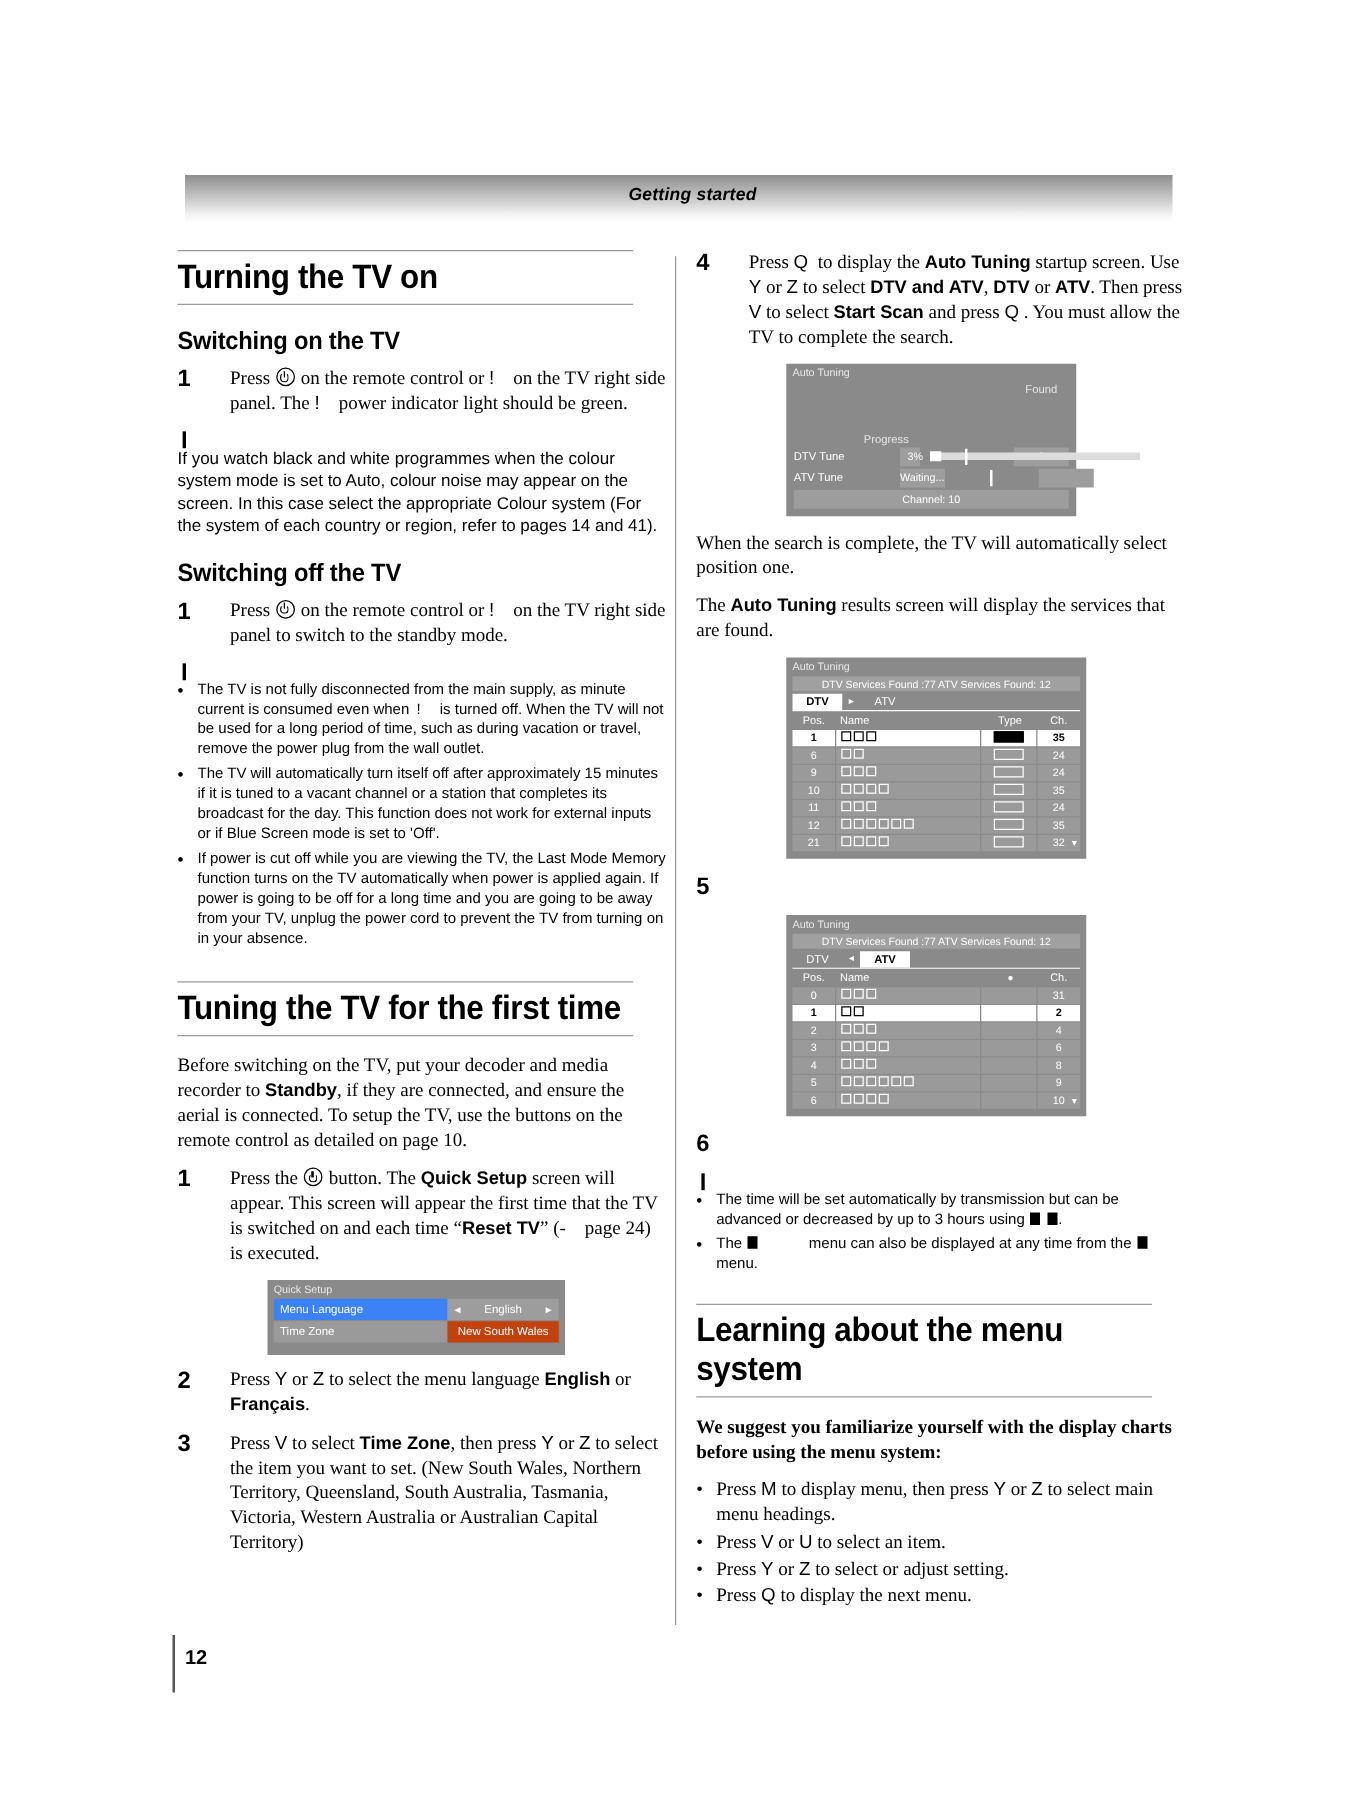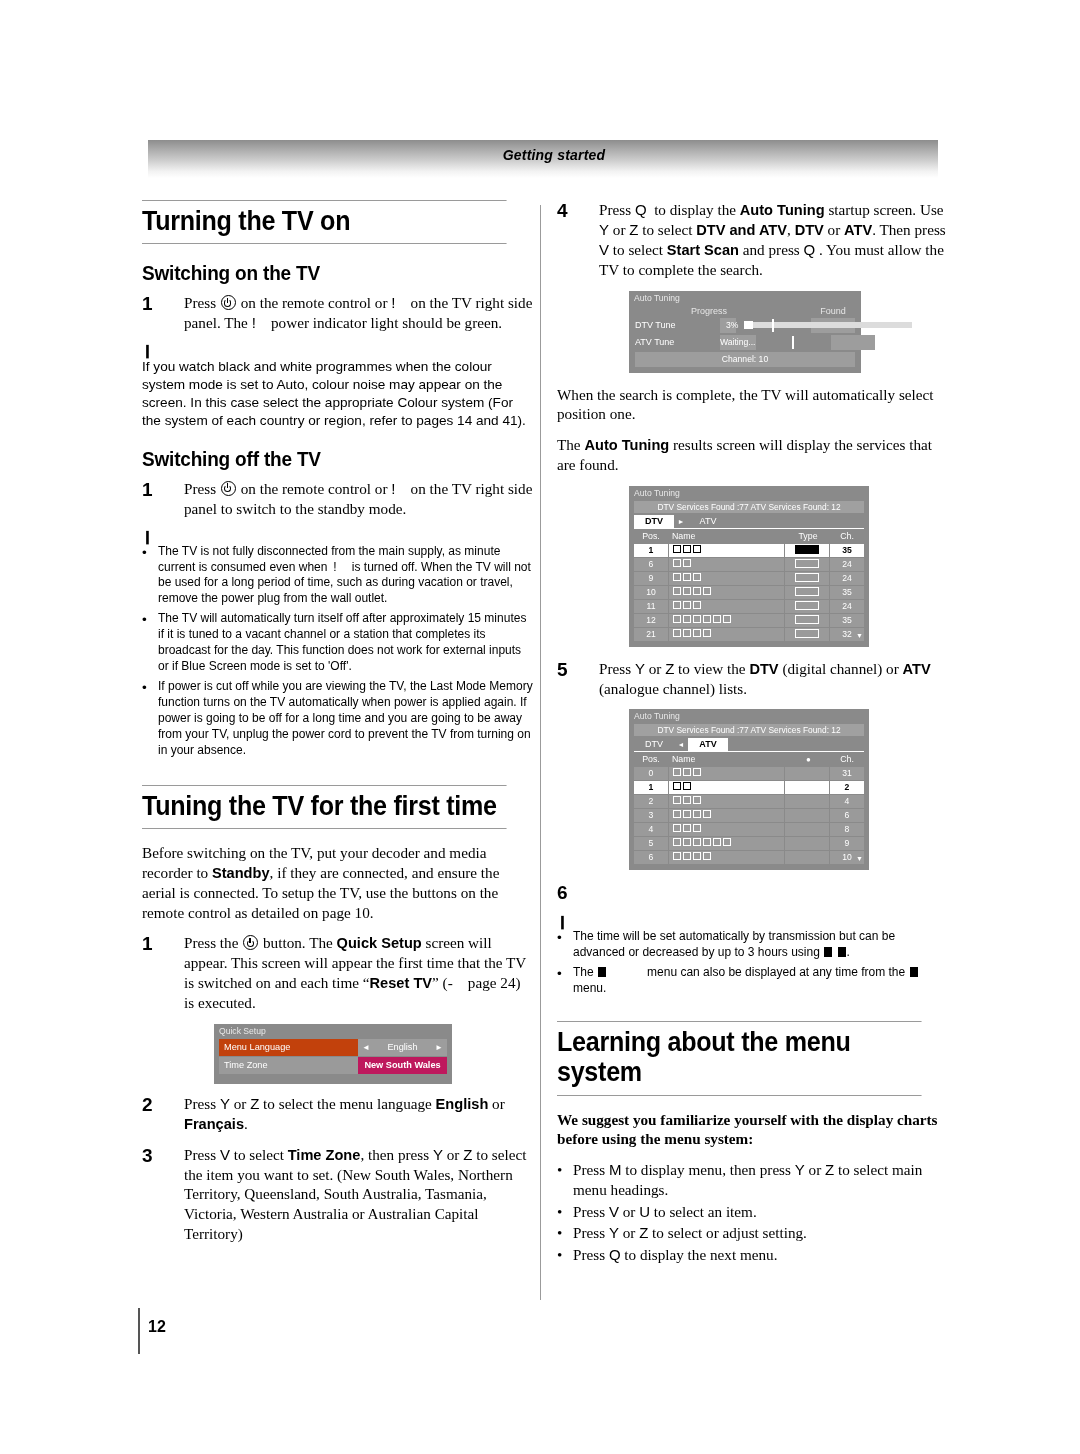--- a/index.html
+++ b/index.html
@@ -129,32 +129,32 @@
     font-family:"Liberation Sans", sans-serif;
     background:#8a8a8a;
     color:#ffffff;
     box-sizing:border-box;
   }
   .osd-title{font-size:8.6px;color:#e8e8e8;padding:3px 0 2px 5px;line-height:1.15;}
 
   
   .quicksetup{position:relative;width:238px;margin:6px 0 10px 72px;padding-bottom:9px;}
   .qs-row{display:flex;height:17px;align-items:center;margin:0 5px 1px 5px;font-size:9.2px;}
-  .qs-label{background:#c2410c;color:#ffffff;flex:0 0 139px;height:17px;line-height:17px;padding-left:5px;box-sizing:border-box;}
+  .qs-label{background:#3b82f6;color:#ffffff;flex:0 0 139px;height:17px;line-height:17px;padding-left:5px;box-sizing:border-box;}
   .qs-val{background:#9d9d9d;flex:1;height:17px;line-height:17px;text-align:center;position:relative;}
   .qs-row.dark .qs-label{background:#9a9a9a;}
-  .qs-row.dark .qs-val{background:#be185d;font-weight:bold;}
+  .qs-row.dark .qs-val{background:#c2410c;}
   .qs-arr{position:absolute;top:0;line-height:17px;font-size:8px;color:#fff;}
   .qs-arr.l{left:4px;} .qs-arr.r{right:4px;}
 
   
   .atprog{position:relative;width:232px;margin:8px 0 12px 72px;padding:0 0 6px 0;}
   .atp-head{display:flex;font-size:9px;color:#e6e6e6;padding:0 6px 2px 6px;}
   .atp-head .a{flex:0 0 56px;}
-  .atp-head .b{flex:1;}
+  .atp-head .b{flex:1;margin-top:40px;}
   .atp-head .c{flex:0 0 44px;text-align:center;}
   .atp-row{display:flex;align-items:center;margin:0 6px 2px 6px;height:15px;font-size:9px;gap:35px;}
   .atp-name{flex:0 0 50px;background:#8a8a8a;line-height:15px;}
   .atp-bar{flex:1;background:#9d9d9d;height:15px;position:relative;line-height:15px;}
   .atp-pct{position:absolute;left:6px;top:0;font-size:8.6px;}
   .atp-fill{position:absolute;left:24px;top:4.5px;height:6px;width:168px;background:#dcdcdc;}
   .atp-fill .nub{position:absolute;left:0;top:-1px;width:9px;height:8px;background:#ffffff;}
   .atp-wait{flex:1;background:#9d9d9d;height:15px;line-height:15px;text-align:center;font-size:8.6px;}
   .atp-sep{flex:0 0 5px;height:15px;position:relative;}
   .atp-sep::after{content:"";position:absolute;left:1px;top:1px;width:2px;height:13px;background:#fff;}
@@ -377,21 +377,20 @@
             <div class="c-name"><span class="namebox"></span><span class="namebox"></span><span class="namebox"></span><span class="namebox"></span></div>
             <div class="c-type"><span class="typebox"></span></div>
             <div class="c-ch">32</div>
           </div>
         </div>
       <div class="atr-scroll">▼</div>
     </div>
 
     <div class="step">
       <div class="num">5</div>
-      <div class="txt"><span>Press </span><span class="key">Y</span><span> or </span><span class="key">Z</span><span> to view the </span><b class="sans">DTV</b><span> (digital channel) or </span><b class="sans">ATV</b><span> (analogue channel) lists.</span></div>
     </div>
 
     <div class="osd atres">
       <div class="osd-title">Auto Tuning</div>
       <div class="atr-found">DTV Services Found :77   ATV Services Found: 12</div>
       <div class="atr-tabs">
         <div class="atr-tab off">DTV</div>
         <div class="atr-arrow">◄</div>
         <div class="atr-tab on">ATV</div>
         <div class="atr-tabfill"></div>

